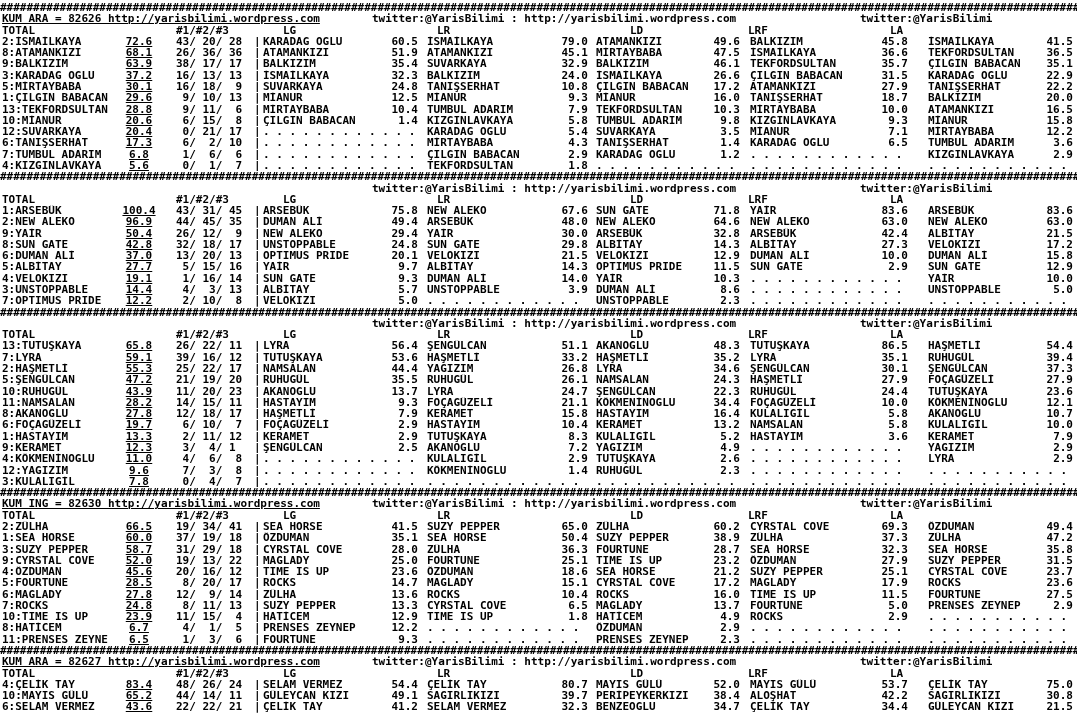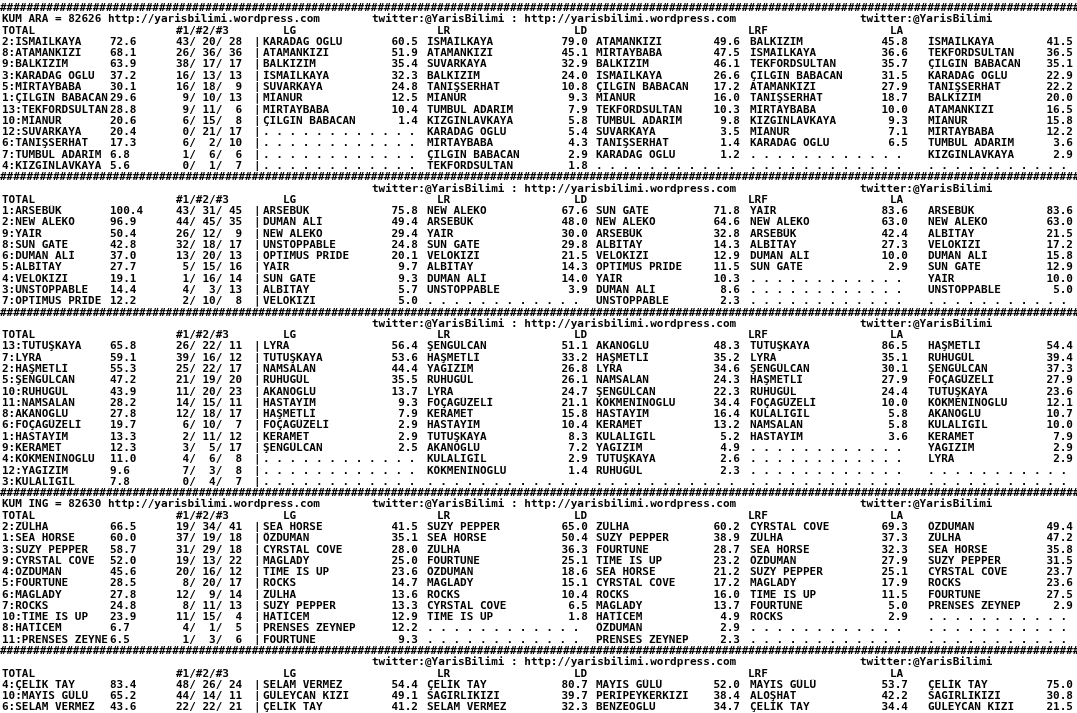--- a/index.html
+++ b/index.html
@@ -5,32 +5,32 @@
   html,body{margin:0;padding:0;background:#ffffff;}
   body{
     width:1077px;height:713px;overflow:hidden;color:#000;
     font-family:"DejaVu Sans Mono","Liberation Mono",monospace;
     font-weight:700;font-size:11px;
   }
   .screen{position:relative;padding-top:2px;}
   .line{position:relative;height:11.29px;line-height:11.29px;white-space:pre;overflow:hidden;width:1077px;}
   .pos{position:absolute;top:0;white-space:pre;}
   .hash{left:0;}
-  .hdr-left{left:2px;}
+  .hdr-left{left:2px;text-decoration:underline;}
   .hdr-mid{left:372px;}
   .hdr-right{left:860px;}
   .h-total{left:2px;text-align:right;}
   .h-cnt{left:176px;}
   .h-lg{left:283px;}
   .h-lr{left:437px;}
-  .h-ld{left:574px;}
+  .h-ld{left:630px;}
   .h-lrf{left:748px;}
   .h-la{left:890px;}
   .c-label{left:2px;}
-  .c-tval{left:110px;width:58px;text-align:left;}
+  .c-tval{left:110px;width:58px;text-align:center;text-decoration:underline;}
   .c-cnt{left:176px;}
   .c-pipe{left:254px;}
   .cell{display:flex;justify-content:space-between;overflow:hidden;}
   .c-lg{left:263px;width:155px;}
   .c-lr{left:427px;width:161px;}
   .c-ld{left:596px;width:144px;}
   .c-lrf{left:750px;width:158px;}
   .c-la{left:928px;width:145px;}
   .nm,.vl,.fill{white-space:pre;}
 </style>
@@ -447,21 +447,21 @@
     <span class="pos cell c-lg"><span class="nm">KERAMET</span><span class="vl">2.9</span></span>
     <span class="pos cell c-lr"><span class="nm">TUTUŞKAYA</span><span class="vl">8.3</span></span>
     <span class="pos cell c-ld"><span class="nm">KULALIGİL</span><span class="vl">5.2</span></span>
     <span class="pos cell c-lrf"><span class="nm">HASTAYIM</span><span class="vl">3.6</span></span>
     <span class="pos cell c-la"><span class="nm">KERAMET</span><span class="vl">7.9</span></span>
   </div>
 
   <div class="line row">
     <span class="pos c-label">9:KERAMET</span>
     <span class="pos c-tval">12.3</span>
-    <span class="pos c-cnt"> 3/  5/ 17</span>
+    <span class="pos c-cnt"> 3/  4/ 1</span>
     <span class="pos c-pipe">|</span>
     <span class="pos cell c-lg"><span class="nm">ŞENGÜLCAN</span><span class="vl">2.5</span></span>
     <span class="pos cell c-lr"><span class="nm">AKANOĞLU</span><span class="vl">7.2</span></span>
     <span class="pos cell c-ld"><span class="nm">YAĞIZIM</span><span class="vl">4.9</span></span>
     <span class="pos cell c-lrf"><span class="fill">. . . . . . . . . . . . . . . . . . . . . . . . .</span></span>
     <span class="pos cell c-la"><span class="nm">YAĞIZIM</span><span class="vl">2.9</span></span>
   </div>
 
   <div class="line row">
     <span class="pos c-label">4:KÖKMENİNOĞLU</span>
@@ -648,20 +648,21 @@
     <span class="pos cell c-ld"><span class="nm">PRENSES ZEYNEP</span><span class="vl">2.3</span></span>
     <span class="pos cell c-lrf"><span class="fill">. . . . . . . . . . . . . . . . . . . . . . . . .</span></span>
     <span class="pos cell c-la"><span class="fill">. . . . . . . . . . . . . . . . . . . . . . . . .</span></span>
   </div>
 </div>
   </div>
 
   <div class="section">
     <div class="line"><span class="pos hash">######################################################################################################################################################################</span></div>
     <div class="line">
+      <span class="pos hdr-left">KUM ARA = 82627 http://yarisbilimi.wordpress.com</span>
       <span class="pos hdr-mid">twitter:@YarisBilimi : http://yarisbilimi.wordpress.com</span>
       <span class="pos hdr-right">twitter:@YarisBilimi</span>
     </div>
     <div class="line">
       <span class="pos h-total">TOTAL</span>
       <span class="pos h-cnt">#1/#2/#3</span>
       <span class="pos h-lg">LG</span>
       <span class="pos h-lr">LR</span>
       <span class="pos h-ld">LD</span>
       <span class="pos h-lrf">LRF</span>

